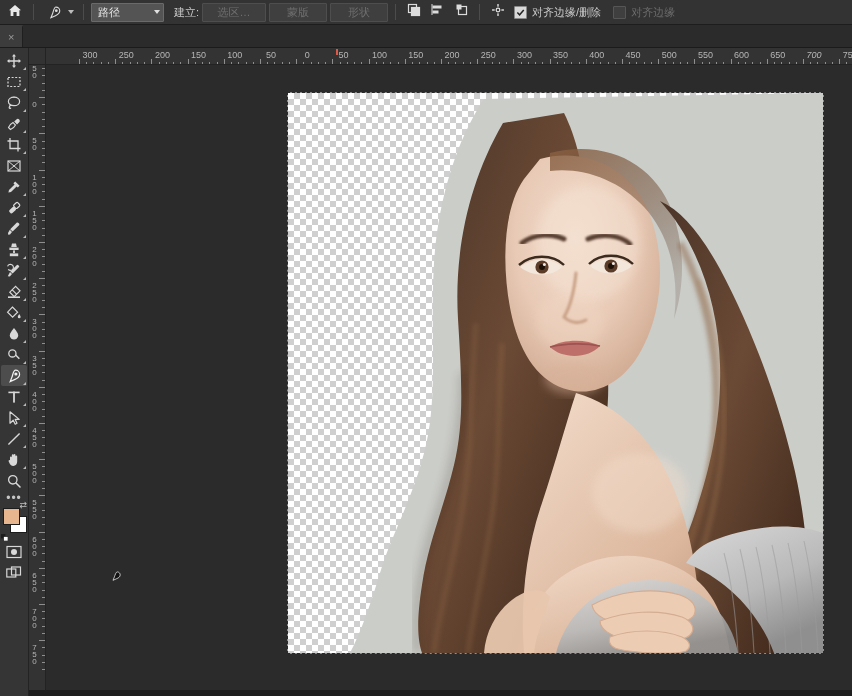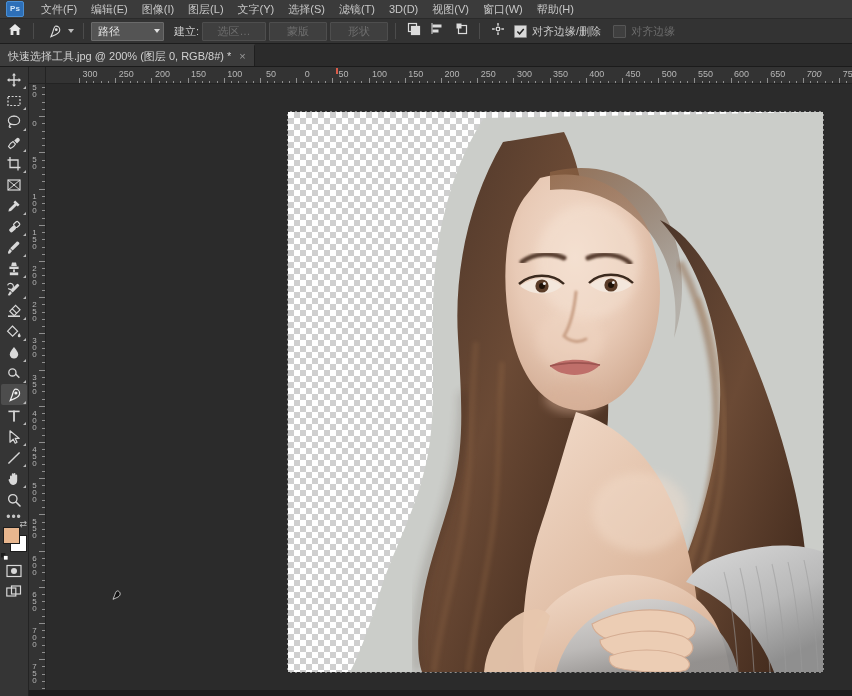--- a/index.html
+++ b/index.html
@@ -111,34 +111,20 @@
   .cursor-pen{position:absolute;left:63px;top:505px;width:14px;height:14px;pointer-events:none;}
 
   
   .bottomstrip{height:6px;background:#1e1e1e;flex:0 0 6px;}
 </style>
 </head>
 <body>
 
 <div class="app">
 
-  <div class="menubar">
-    <div class="ps-logo">Ps</div>
-    <div class="menu-item">文件(F)</div>
-    <div class="menu-item">编辑(E)</div>
-    <div class="menu-item">图像(I)</div>
-    <div class="menu-item">图层(L)</div>
-    <div class="menu-item">文字(Y)</div>
-    <div class="menu-item">选择(S)</div>
-    <div class="menu-item">滤镜(T)</div>
-    <div class="menu-item">3D(D)</div>
-    <div class="menu-item">视图(V)</div>
-    <div class="menu-item">窗口(W)</div>
-    <div class="menu-item">帮助(H)</div>
-  </div>
 
   <div class="optionsbar">
 
     <div class="opt-home">
       <span>
         <svg width="14" height="13" viewBox="0 0 14 13">
           <path d="M7 1 L13 6.2 L11.4 6.2 L11.4 12 L8.6 12 L8.6 8 L5.4 8 L5.4 12 L2.6 12 L2.6 6.2 L1 6.2 Z" fill="#e8e8e8"></path>
         </svg>
       </span>
     </div>
@@ -220,21 +206,20 @@
     </div>
 
     <div class="chkwrap dis" style="margin-left:6px;">
       <span class="chk off"></span>
       <span class="lbl">对齐边缘</span>
     </div>
   </div>
 
   <div class="tabbar">
     <div class="doc-tab">
-      <span>快速选择工具.jpg @ 200% (图层 0, RGB/8#) *</span>
       <span class="tab-close">×</span>
     </div>
   </div>
 
   <div class="mid">
 
     <div class="toolbox">
 
       <div class="tool">
         <span>

